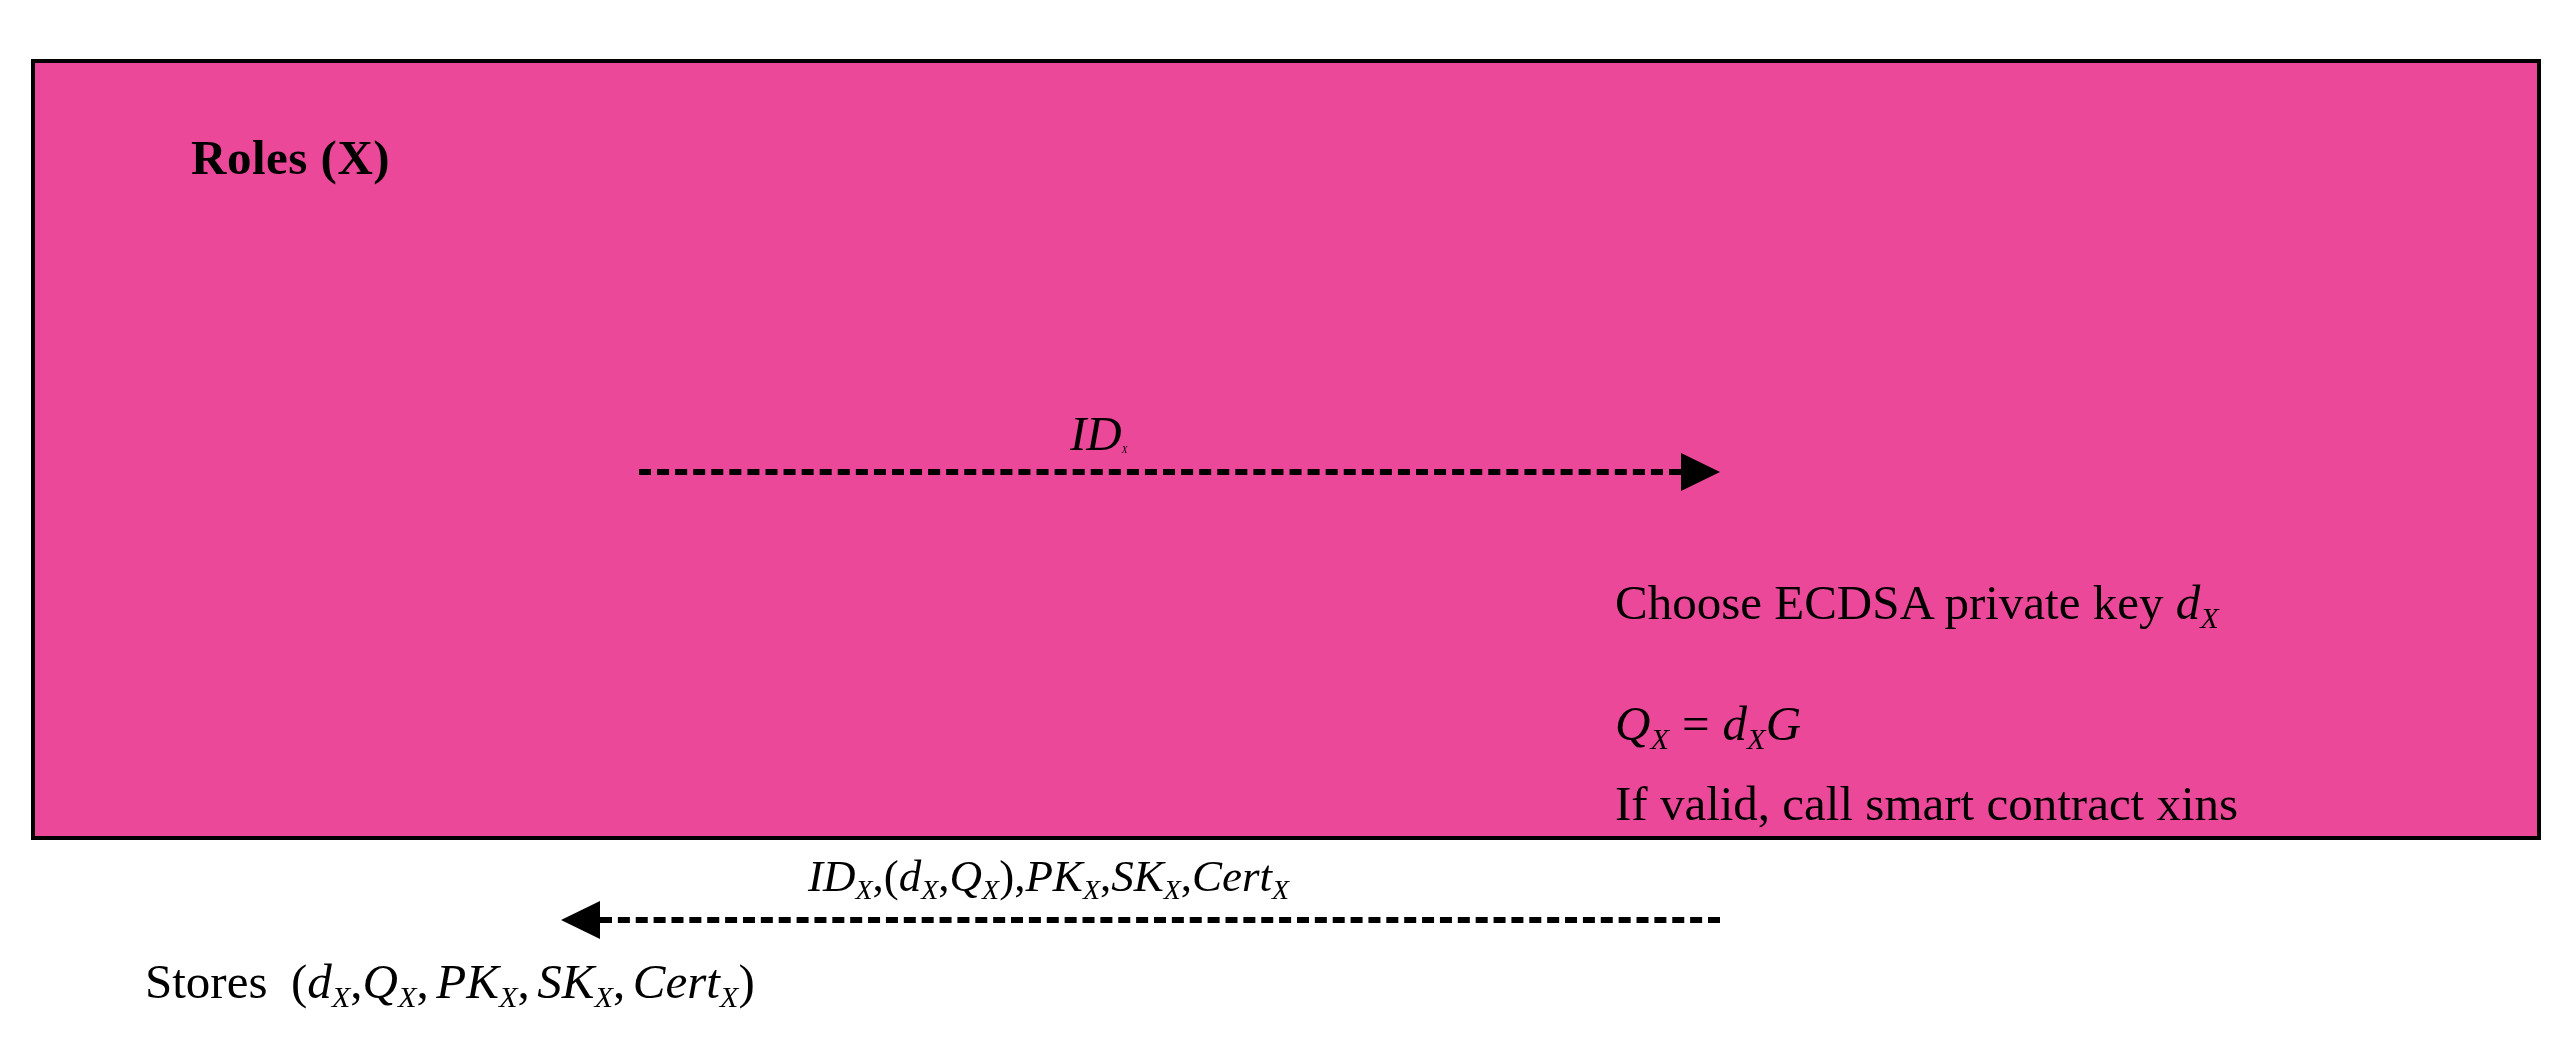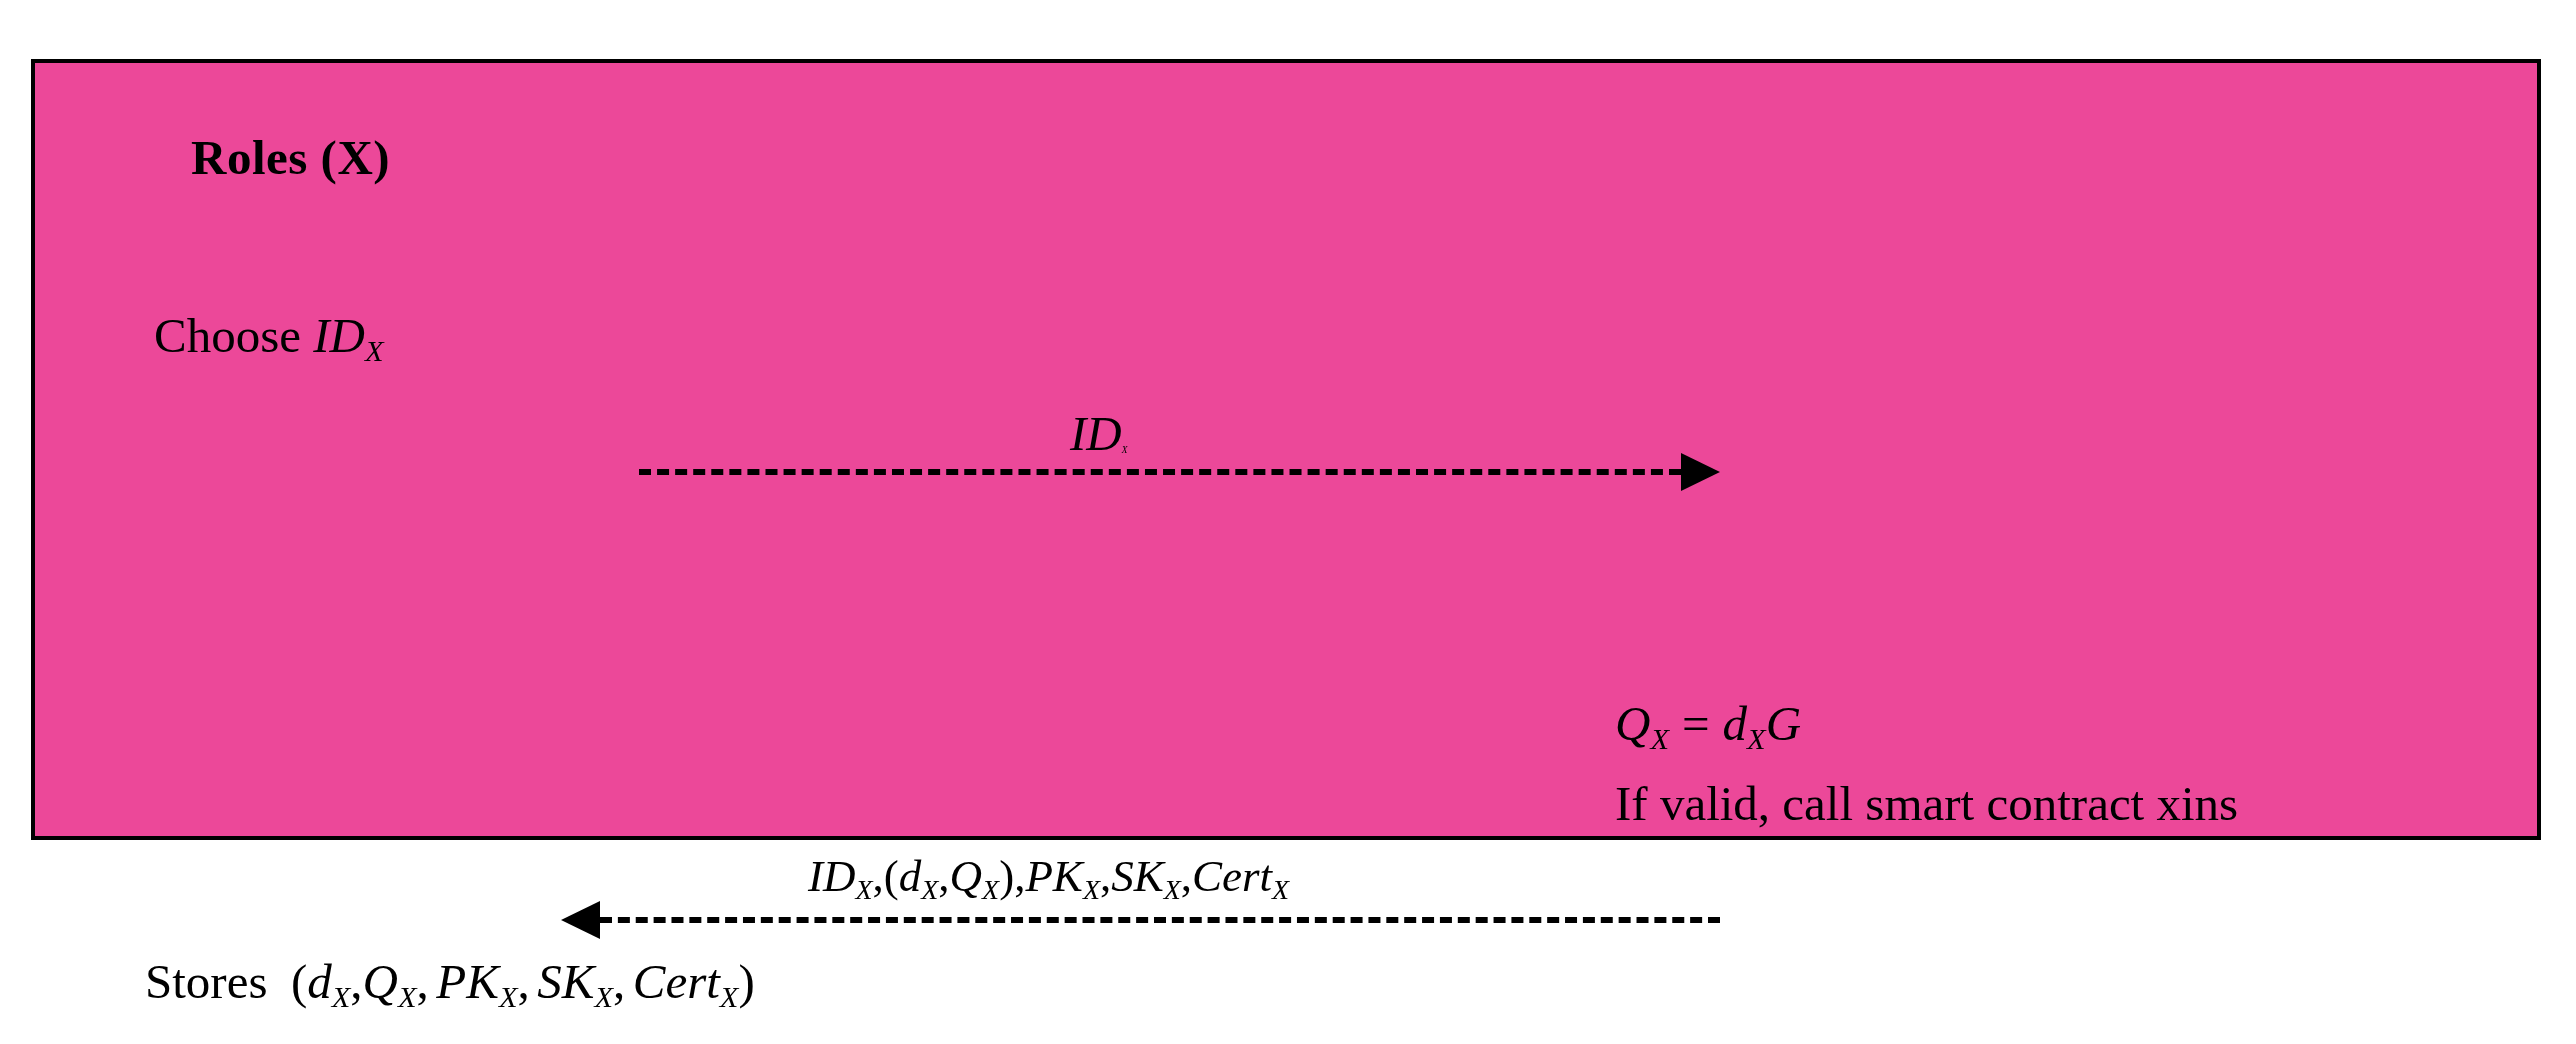--- a/index.html
+++ b/index.html
@@ -95,33 +95,33 @@
   }
 </style>
 </head>
 <body>
 
 <div id="figure-panel">
 
   <div class="tx hdr" style="left:156px; top:70px;">Roles (X)</div>
 
 
-  <div class="tx body-text" style="left:119px; top:248px;">
-    <span>Choose </span><span class="math">ID</span><sub>X</sub>
-  </div>
 
   <div class="tx" style="left:1035px; top:346px;">
     <span class="math">ID</span><sub>X</sub>
   </div>
 
   <div class="arrow-wrap" style="left:604px; top:390px; width:1082px;">
     <div class="arrow-line" style="left:0; width:1042px;"></div>
     <div class="arrow-head right" style="left:1042px;"></div>
   </div>
 
+  <div class="tx body-text" style="left:1580px; top:515px;">
+    <span>Choose ECDSA private key </span><span class="math">d</span><sub>X</sub>
+  </div>
 
   <div class="tx body-text" style="left:1580px; top:636px;">
     <span class="math">Q</span><sub>X</sub><span class="upright" style="padding:0 13px;">=</span><span class="math">d</span><sub>X</sub><span class="math">G</span>
   </div>
 
   <div class="tx math-sm" style="left:773px; top:791px;">
     <span>ID</span><sub>X</sub><span class="upright">,</span><span class="upright">(</span><span>d</span><sub>X</sub><span class="upright">,</span><span>Q</span><sub>X</sub><span class="upright">)</span><span class="upright">,</span><span>PK</span><sub>X</sub><span class="upright">,</span><span>SK</span><sub>X</sub><span class="upright">,</span><span>Cert</span><sub>X</sub>
   </div>
 
   <div class="tx body-text" style="left:1580px; top:716px;">If valid, call smart contract xins</div>

